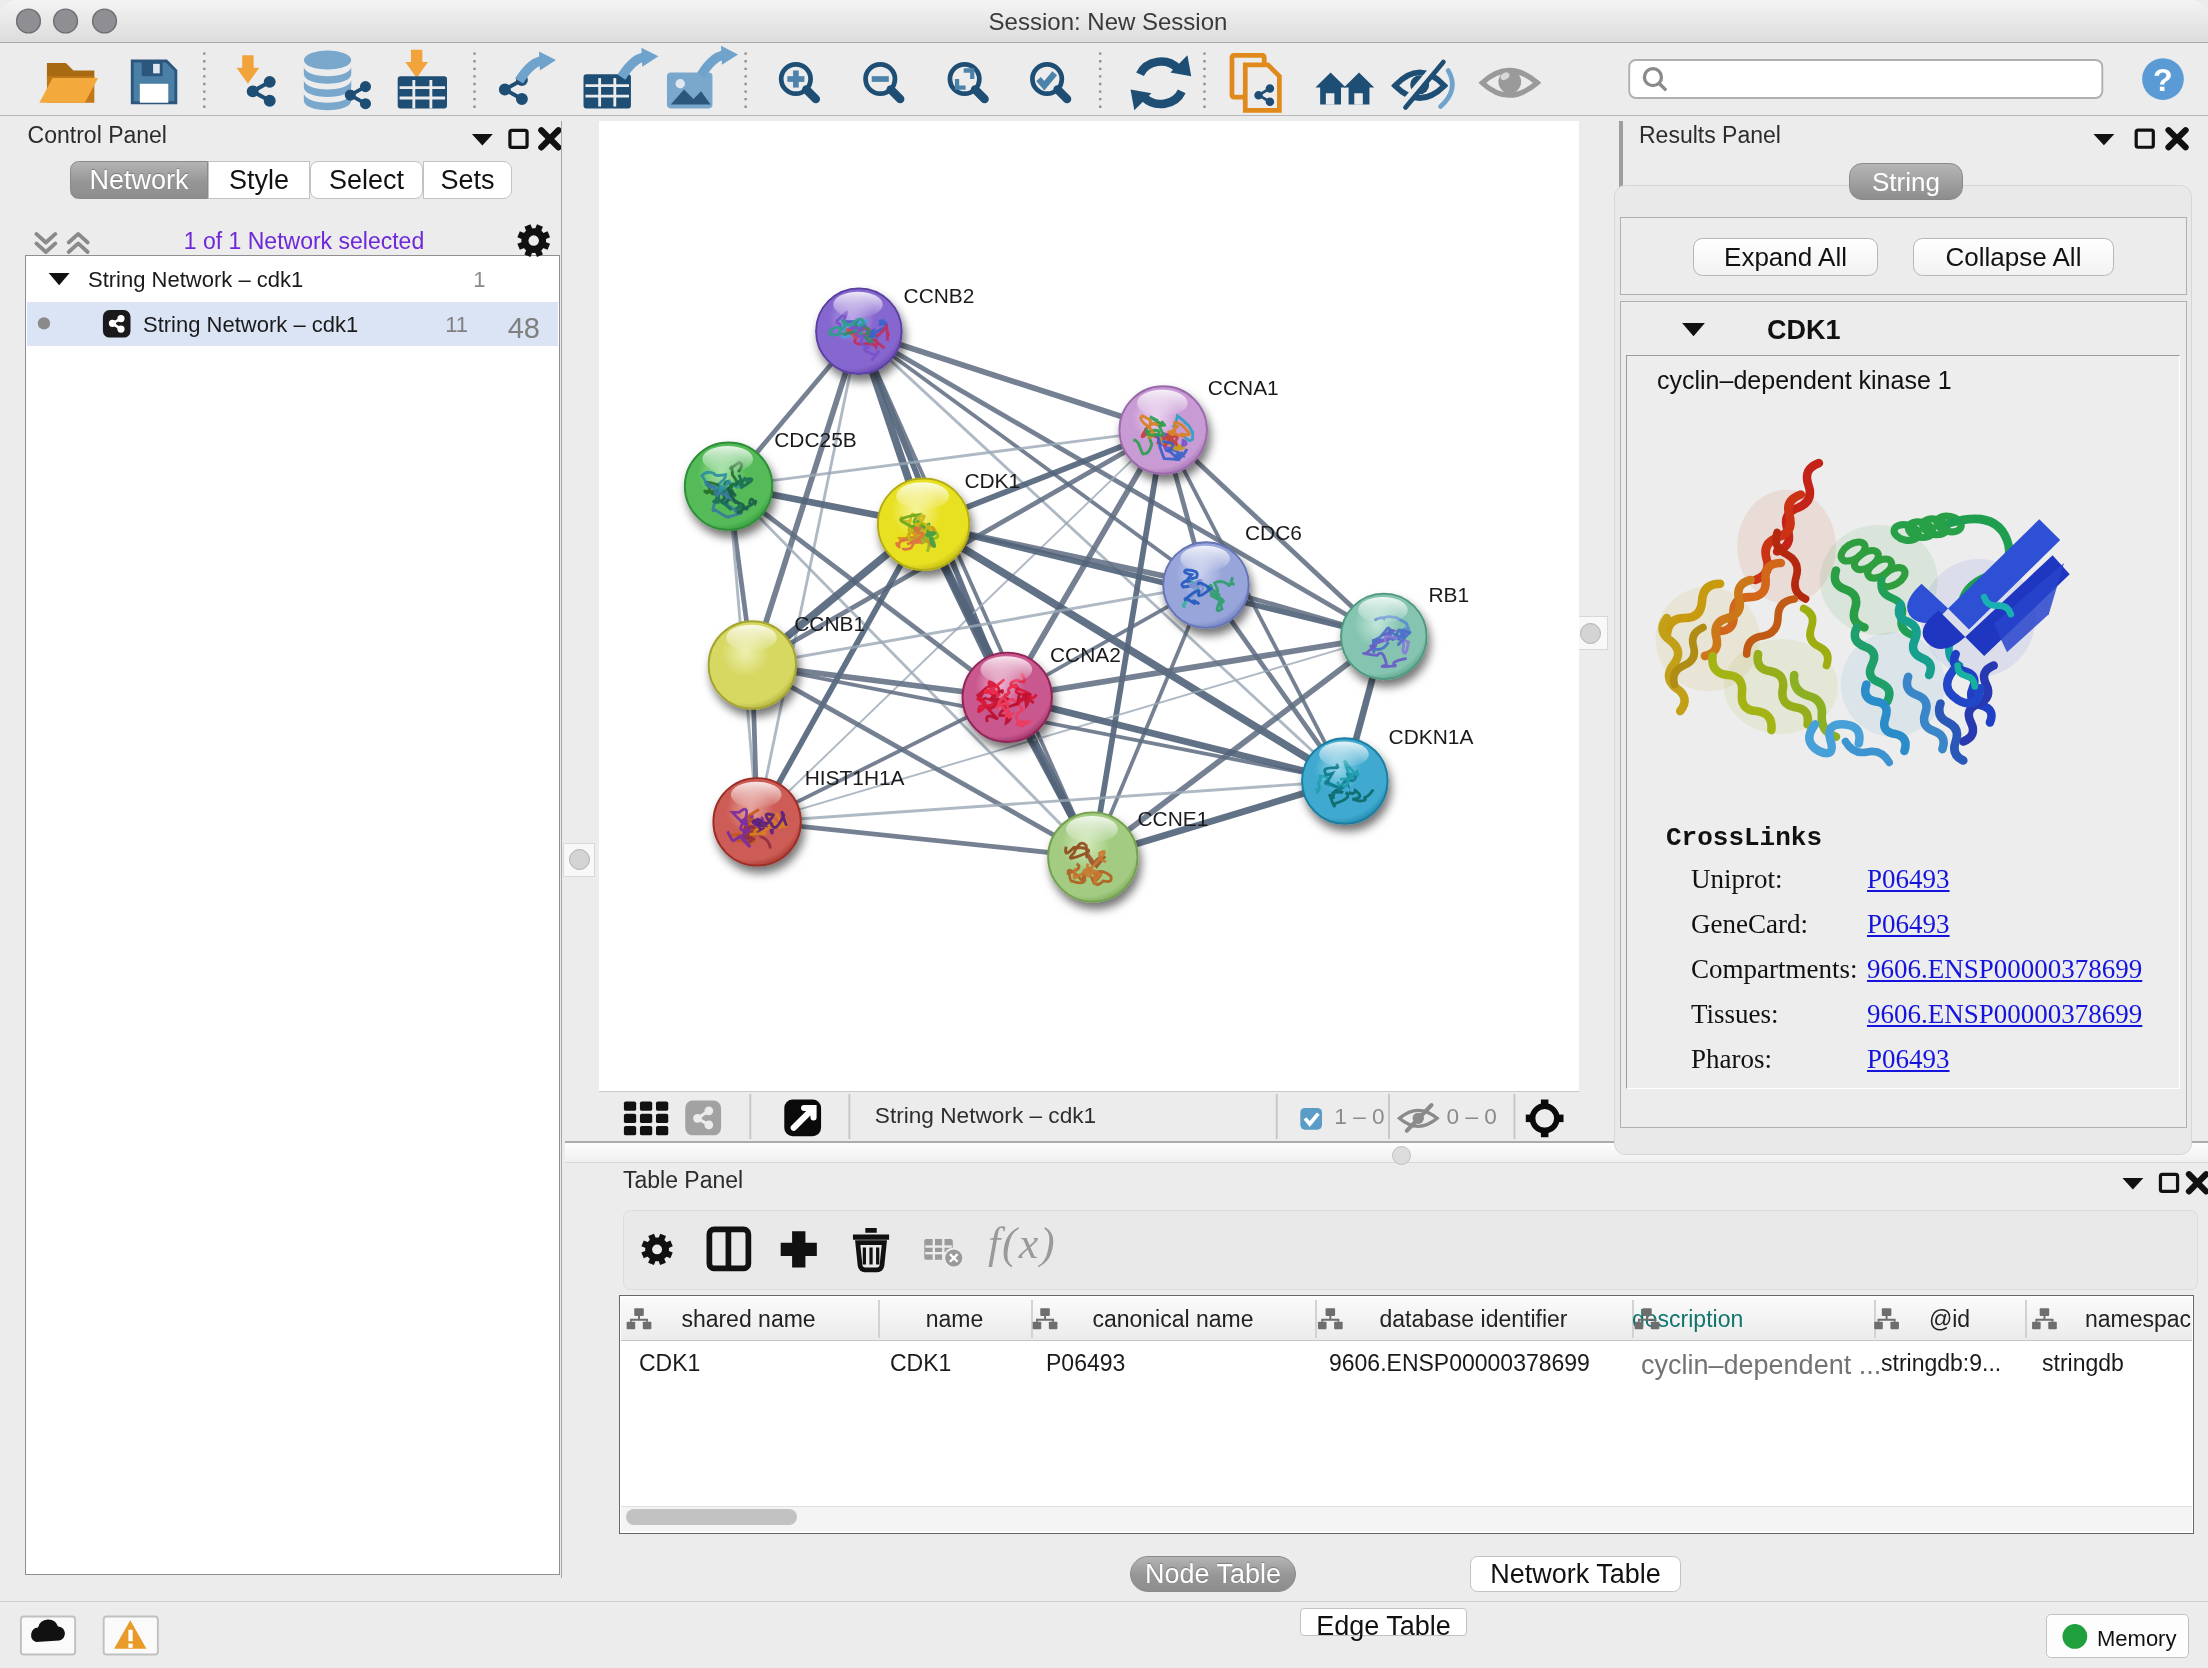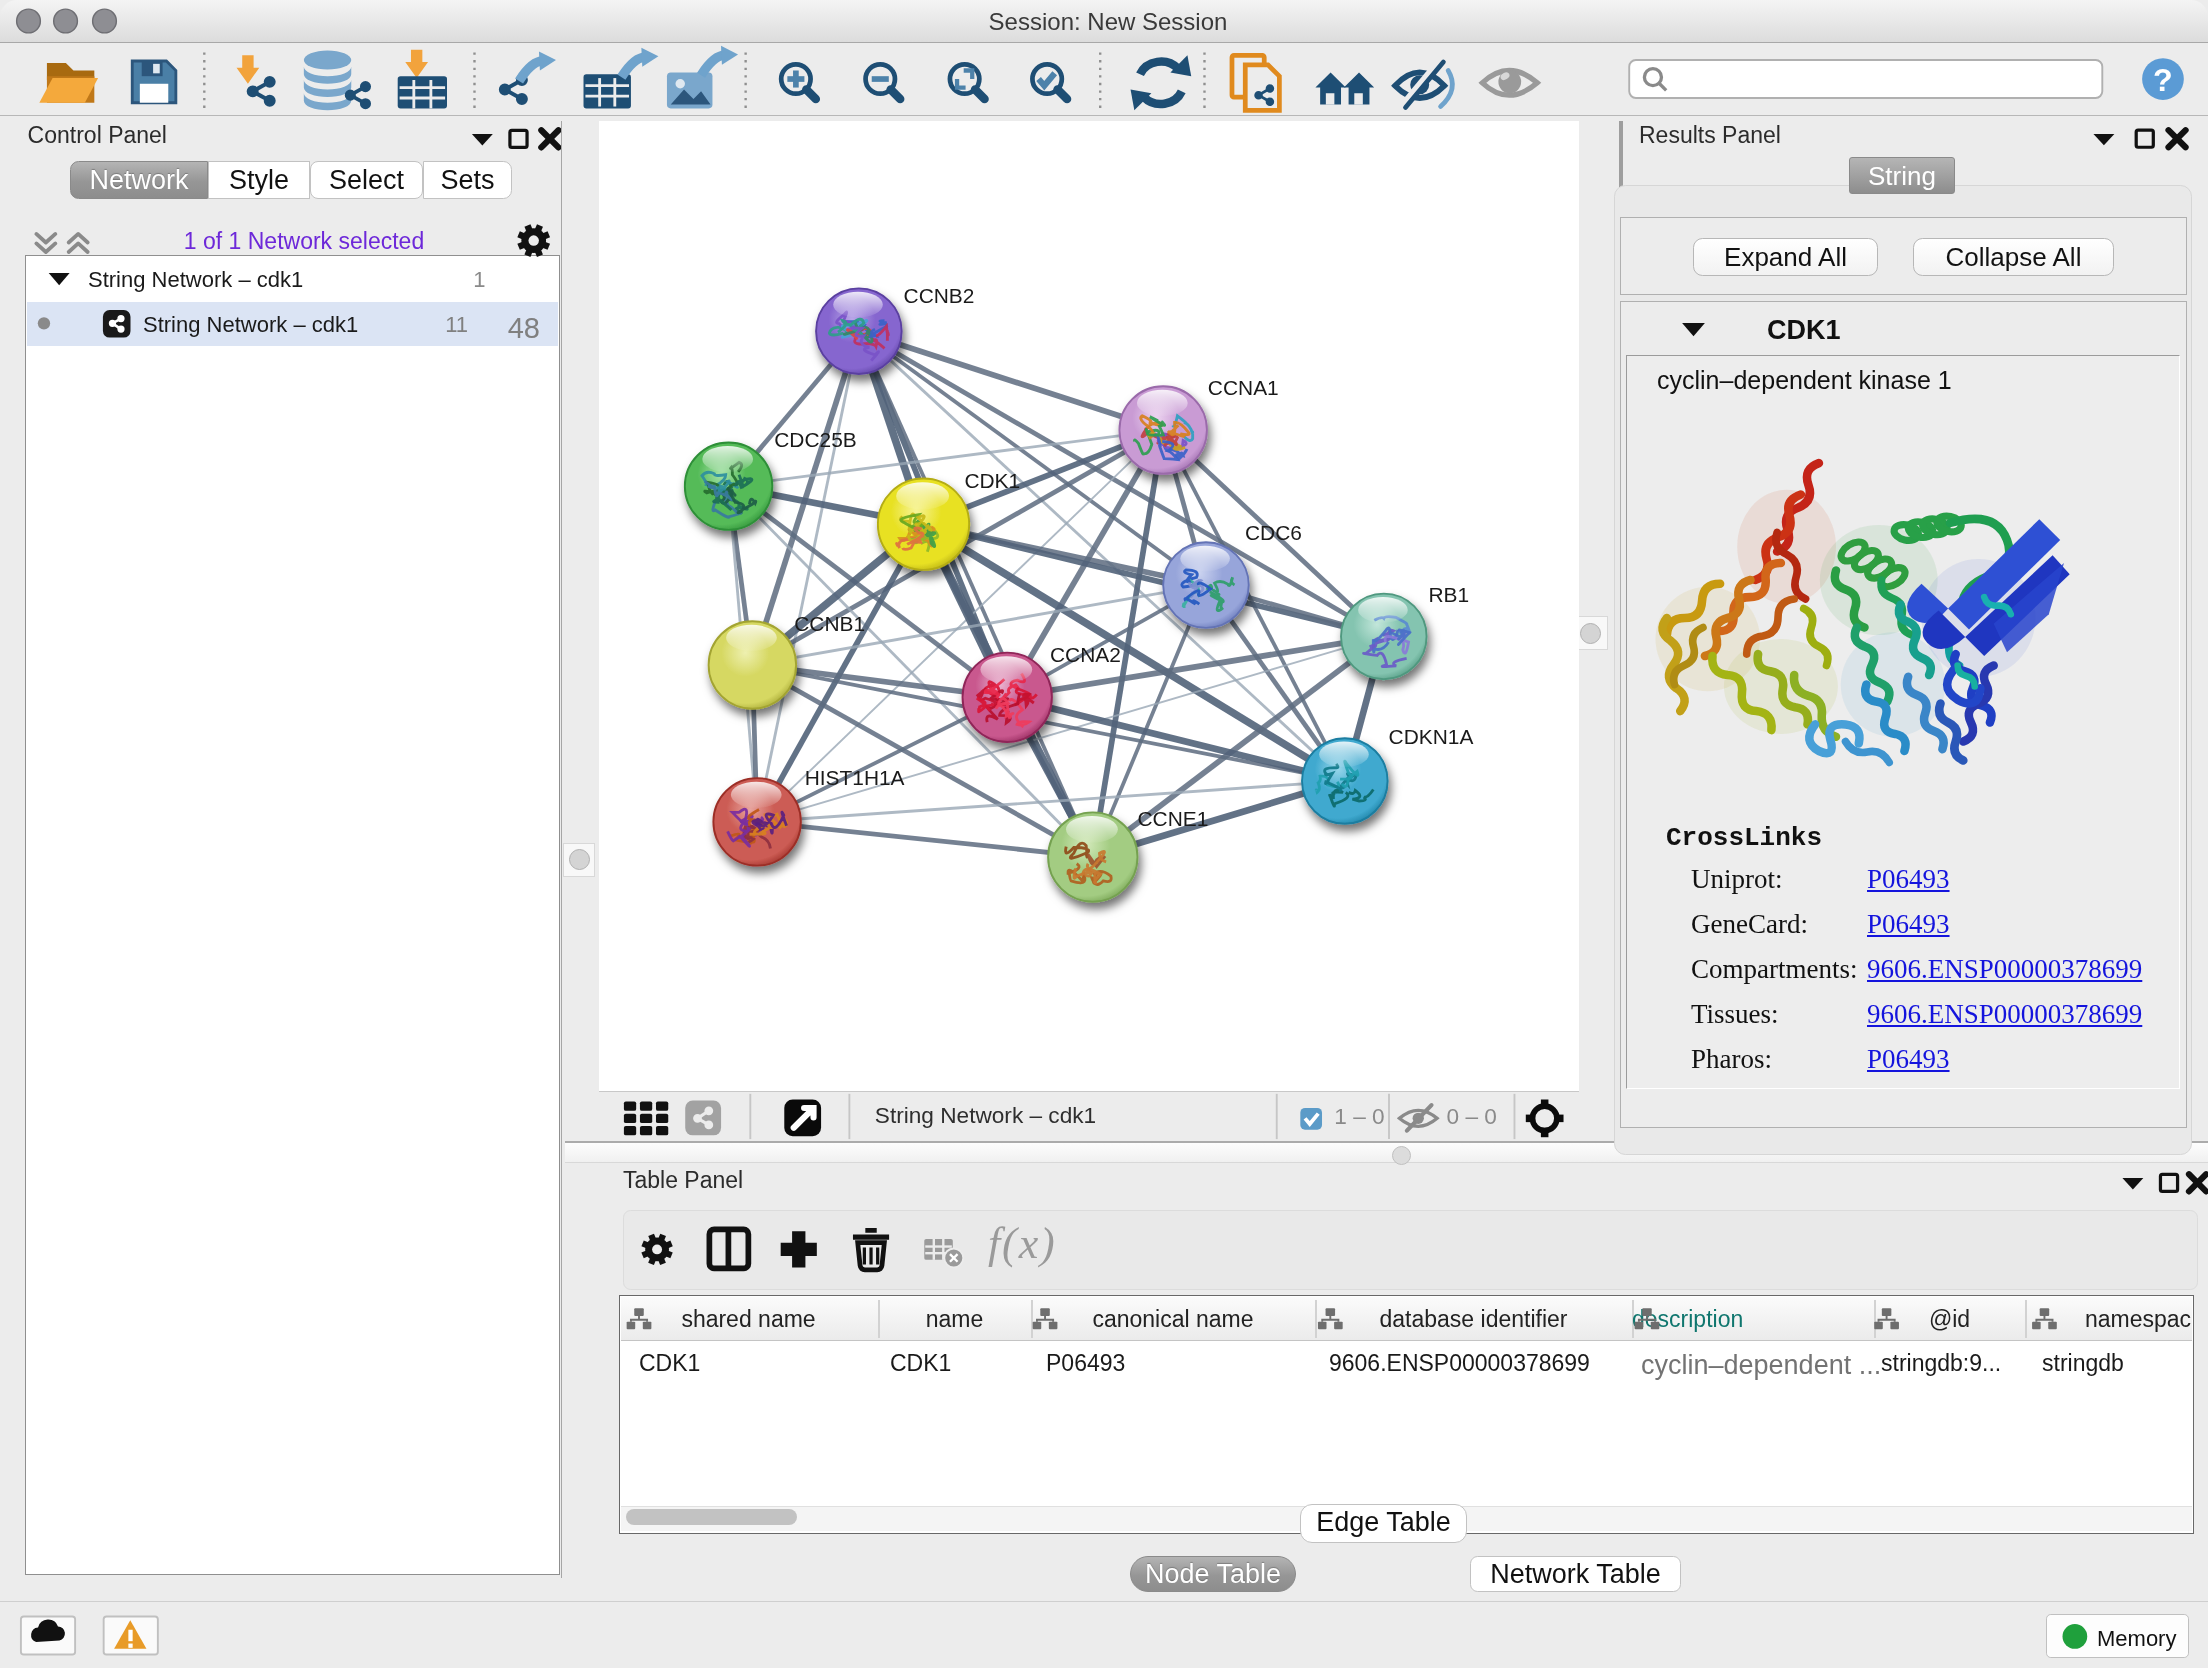--- a/index.html
+++ b/index.html
@@ -562,21 +562,21 @@
     <circle cx="1628" cy="1176" r="13" fill="none" stroke="#0a0a0a" stroke-width="6"></circle>
     <g stroke="#0a0a0a" stroke-width="8" stroke-linecap="butt">
       <line x1="1628" y1="1156" x2="1628" y2="1166"></line>
       <line x1="1628" y1="1186" x2="1628" y2="1196"></line>
       <line x1="1608" y1="1176" x2="1618" y2="1176"></line>
       <line x1="1638" y1="1176" x2="1648" y2="1176"></line>
     </g>
   </svg>
 <div class="abs ptitle" style="left:1639px;top:122px">Results Panel</div>
 <div class="abs" style="left:1614px;top:185px;width:578px;height:970px;background:#e9e9e9;border:1px solid #d6d6d6;border-radius:11.4px"></div>
-<div class="abs" style="left:1849px;top:157px;width:106px;height:37px;background:linear-gradient(#b5b5b5,#8d8d8d);border-radius:3px;border:1px solid #8a8a8a;color:#fff;font-size:26px;text-align:center;line-height:36px">String</div>
+<div class="abs" style="left:1849px;top:163px;width:114px;height:37px;background:linear-gradient(#b5b5b5,#8d8d8d);border-radius:13px;border:1px solid #8a8a8a;color:#fff;font-size:26px;text-align:center;line-height:36px">String</div>
 <div class="abs" style="left:1620px;top:217px;width:567px;height:78px;background:#ececec;border:1.9px solid #b0b0b0"></div>
 <div class="btn" style="left:1693px;top:238px;width:185px;height:38px;line-height:36px">Expand All</div>
 <div class="btn" style="left:1913px;top:238px;width:201px;height:38px;line-height:36px">Collapse All</div>
 <div class="abs" style="left:1620px;top:301px;width:567px;height:827px;background:#ececec;border:1.9px solid #b0b0b0"></div>
 <div class="abs" style="left:1767px;top:315px;font-size:27px;font-weight:bold;color:#111">CDK1</div>
 <div class="abs" style="left:1626px;top:355px;width:554px;height:734px;background:#ededed;border:1.9px solid;border-color:#9b9b9b #fff #fff #9b9b9b"></div>
 <div class="abs" style="left:1657px;top:366px;font-size:25px;color:#111">cyclin–dependent kinase 1</div>
 <div class="abs" style="left:1666px;top:823px;font-size:26px;font-weight:bold;color:#111;font-family:Liberation Mono, monospace">CrossLinks</div>
 <div class="abs" style="left:1691px;top:857px;font-size:27px;color:#111;font-family:'Liberation Serif',serif;line-height:45px">Uniprot:<br>GeneCard:<br>Compartments:<br>Tissues:<br>Pharos:</div>
 <div class="abs" style="left:1867px;top:857px;font-size:27px;font-family:'Liberation Serif',serif;line-height:45px"><a class="lk">P06493</a><br><a class="lk">P06493</a><br><a class="lk">9606.ENSP00000378699</a><br><a class="lk">9606.ENSP00000378699</a><br><a class="lk">P06493</a></div>
@@ -660,21 +660,21 @@
 <div class="abs" style="left:639px;top:1350px;font-size:23px;color:#1a1a1a;white-space:nowrap">CDK1</div>
 <div class="abs" style="left:890px;top:1350px;font-size:23px;color:#1a1a1a;white-space:nowrap">CDK1</div>
 <div class="abs" style="left:1046px;top:1350px;font-size:23px;color:#1a1a1a;white-space:nowrap">P06493</div>
 <div class="abs" style="left:1329px;top:1350px;font-size:23px;color:#1a1a1a;white-space:nowrap">9606.ENSP00000378699</div>
 <div class="abs" style="left:1641px;top:1350px;font-size:27px;color:#737373;white-space:nowrap">cyclin–dependent ...</div>
 <div class="abs" style="left:1881px;top:1350px;font-size:23px;color:#1a1a1a;white-space:nowrap">stringdb:9...</div>
 <div class="abs" style="left:2042px;top:1350px;font-size:23px;color:#1a1a1a;white-space:nowrap">stringdb</div>
 <div class="abs" style="left:621px;top:1506px;width:1571px;height:25px;background:#f4f4f4;border-top:1px solid #e0e0e0"></div>
 <div class="abs" style="left:626px;top:1509px;width:171px;height:16px;background:#c2c2c2;border-radius:8.6px"></div>
 <div class="tab tabsel" style="left:1130px;top:1556px;width:166px;height:36px;line-height:34px;border-radius:18px">Node Table</div>
-<div class="tab" style="left:1300px;top:1504px;width:167px;height:39px;line-height:34px;border-radius:12px">Edge Table</div>
+<div class="tab" style="left:1300px;top:1608px;width:167px;height:28px;line-height:34px;border-radius:4px">Edge Table</div>
 <div class="tab" style="left:1470px;top:1556px;width:211px;height:36px;line-height:34px;border-radius:7.6px">Network Table</div>
 <div class="abs" style="left:0;top:1601px;width:2208px;height:1px;background:#cfcfcf"></div>
 <div class="abs" style="left:2046px;top:1614px;width:143px;height:44px;background:#fdfdfd;border:1.9px solid #c0c0c0;border-radius:4.8px"></div>
 <div class="abs" style="left:2097px;top:1626px;font-size:22px;color:#111">Memory</div>
 <svg width="2208" height="514" viewBox="0 1214 2322 540" style="position:absolute;left:0;top:1155px">
     <path d="M2232,1238 h22 l-11,12 z" fill="#111"></path>
     <rect x="2272" y="1234" width="18" height="18" rx="2" fill="none" stroke="#111" stroke-width="3.4"></rect>
     <g stroke="#111" stroke-width="6.5" stroke-linecap="round">
       <line x1="2302" y1="1234" x2="2320" y2="1252"></line>
       <line x1="2320" y1="1234" x2="2302" y2="1252"></line>

